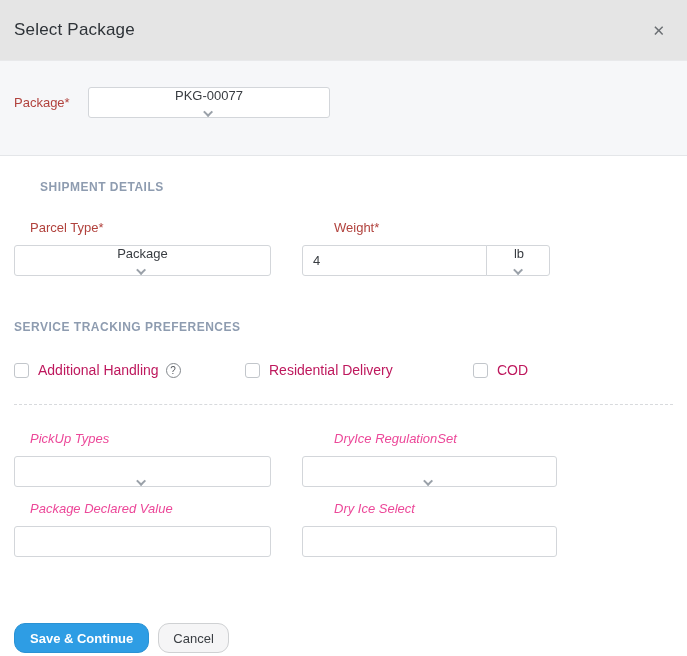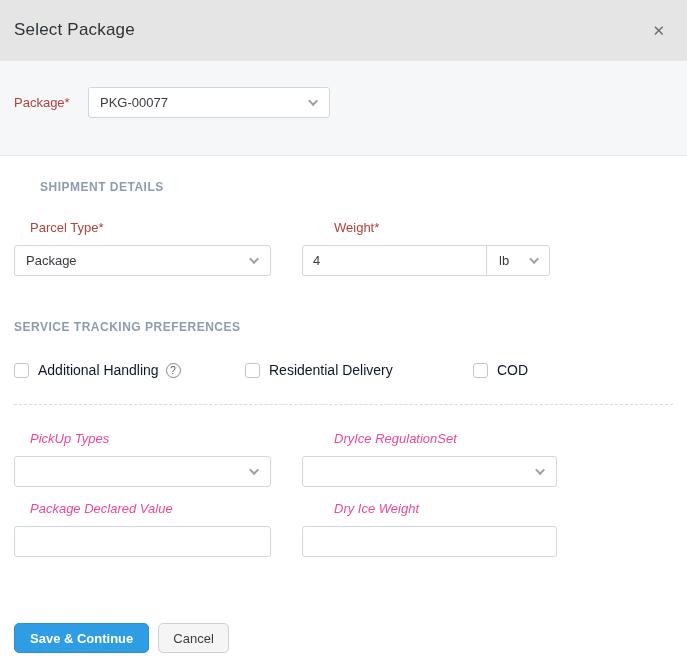--- a/index.html
+++ b/index.html
@@ -66,20 +66,21 @@
     border: 1px solid #d3d6da;
     border-radius: 3px;
     background: #ffffff;
     font-size: 13px;
     color: #383c41;
     display: flex;
     align-items: center;
     justify-content: space-between;
     padding: 0 11px;
     cursor: pointer;
+    flex-direction: column;
   }
   .text-input {
     cursor: text;
     font-family: "Liberation Sans", sans-serif;
     width: 100%;
   }
   input.text-input { display: block; padding: 0 10px; }
   .chev {
     width: 7px; height: 7px;
     border-left: 2px solid #9aa1a9;
@@ -129,21 +130,21 @@
   .cb-w2 { width: 228px; }
   .checkbox {
     width: 15px; height: 15px;
     border: 1px solid #c2c6cb;
     border-radius: 3px;
     background: #fff;
     margin-right: 9px;
     flex: 0 0 auto;
     cursor: pointer;
   }
-  .cb-label { font-size: 14px; color: #0f172a; }
+  .cb-label { font-size: 14px; color: #be185d; }
   .help-icon {
     width: 15px; height: 15px;
     border: 1px solid #83888d;
     border-radius: 50%;
     font-size: 10px;
     color: #55595e;
     display: inline-flex;
     align-items: center;
     justify-content: center;
     margin-left: 7px;
@@ -158,21 +159,21 @@
 
   
   .modal-footer {
     padding: 0 14px;
     margin-top: 66px;
     display: flex;
     align-items: center;
   }
   .btn {
     height: 30px;
-    border-radius: 5px;
+    border-radius: 11px;
     font-size: 13px;
     font-family: "Liberation Sans", sans-serif;
     cursor: pointer;
     display: inline-flex;
     align-items: center;
     justify-content: center;
   }
   .btn-primary {
     background: #2e9de4;
     border: 1px solid #2a92d4;
@@ -266,21 +267,21 @@
     <div class="col2">
       <div class="select-box">
         <span></span>
         <span class="chev"></span>
       </div>
     </div>
   </div>
 
   <div class="form-row" style="margin-top:14px">
     <span class="field-label plain-label col1">Package Declared Value</span>
-    <span class="field-label plain-label col2">Dry Ice Weight</span>
+    <span class="field-label plain-label col2">Dry Ice Select</span>
   </div>
 
   <div class="form-row input-row">
     <div class="col1">
       <input class="text-input" type="text" value="" style="">
     </div>
     <div class="col2">
       <input class="text-input" type="text" value="" style="">
     </div>
   </div>

